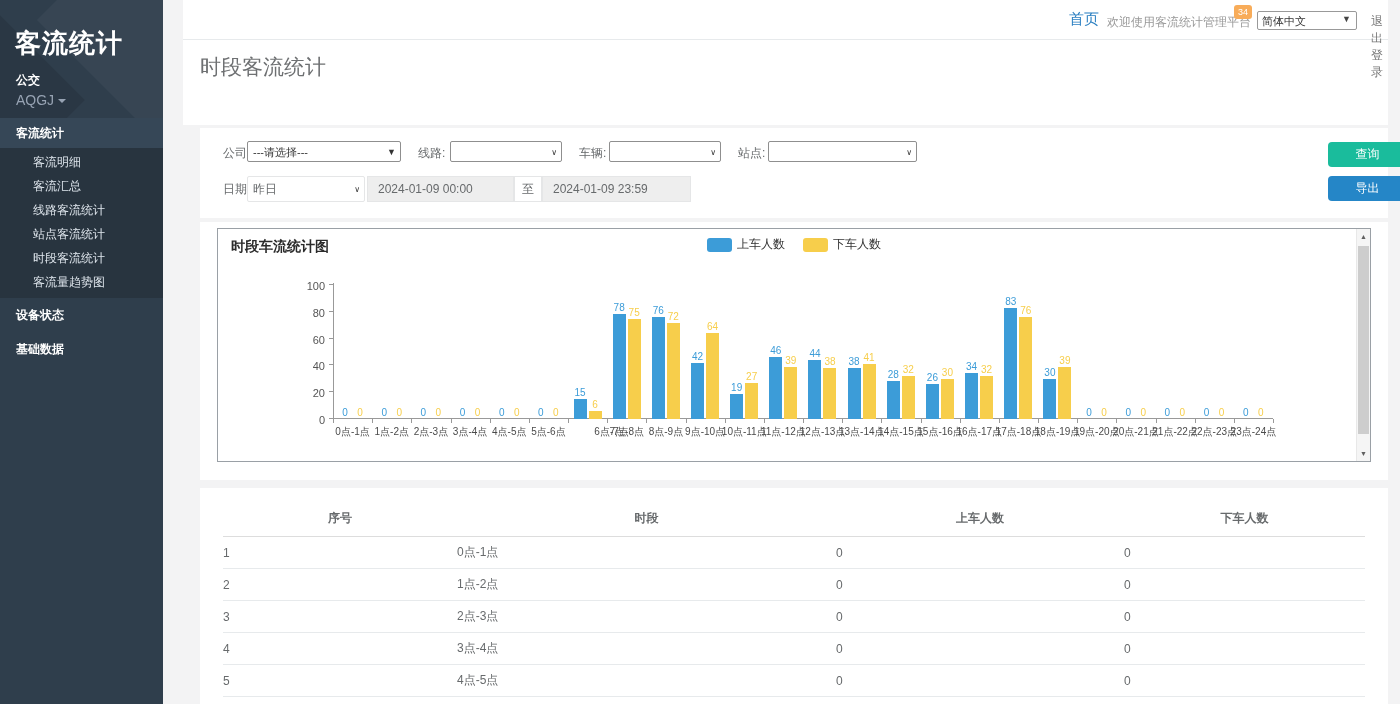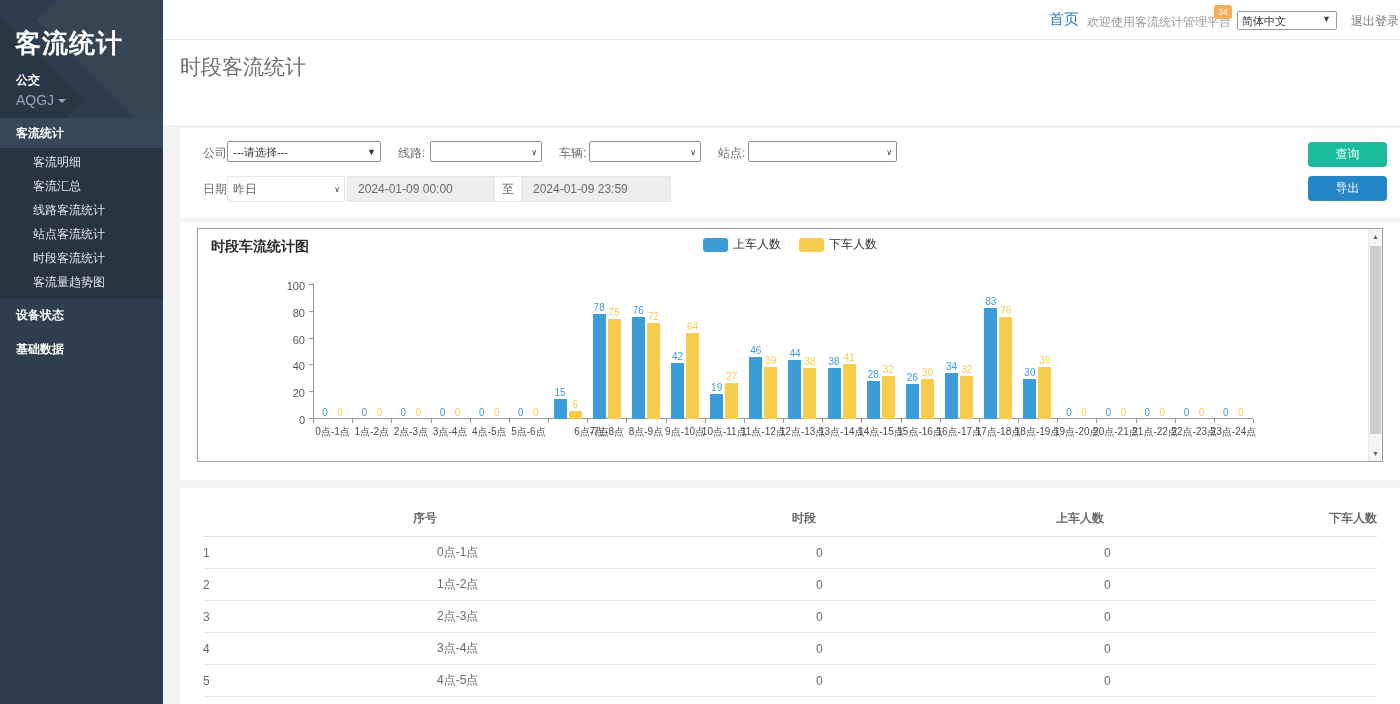--- a/index.html
+++ b/index.html
@@ -19,21 +19,21 @@
   .logo{ position:relative; color:#fff; font-size:26px; font-weight:bold; padding:26px 0 0 15px; letter-spacing:1px; }
   .org{ position:relative; color:#fff; font-size:12px; font-weight:bold; padding:11px 0 0 16px; }
   .orgcode{ position:relative; color:#97a3b3; font-size:14px; padding:3px 0 0 16px; }
   .caret-down{ display:inline-block; margin-left:4px; width:0; height:0; border-left:4px solid transparent; border-right:4px solid transparent; border-top:4px solid #97a3b3; vertical-align:middle; }
   .nav-section{ height:30px; line-height:30px; padding-left:16px; color:#fff; font-size:12px; font-weight:bold; cursor:pointer; }
   .nav-section.active{ background:#364757; }
   .nav-section.spaced{ height:34px; line-height:34px; }
   .submenu{ background:#28343f; padding:2px 0 4px; }
   .nav-sub{ height:24px; line-height:24px; padding-left:33px; color:#dfe6ed; font-size:12px; cursor:pointer; }
   
-  .main{ position:absolute; left:163px; top:0; right:0; height:704px; }
+  .main{ position:absolute; left:163px; top:0; right:12px; height:704px;padding-left:20px; }
   .topbar{ height:40px; background:#fff; border-bottom:1px solid #e7eaec; position:relative; }
   .home-link{ position:absolute; left:886px; top:10px; font-size:15px; color:var(--c-home); cursor:pointer; }
   .welcome{ position:absolute; left:924px; top:14px; font-size:12px; color:#999; }
   .badge{ position:absolute; left:1051px; top:5px; background:var(--c-badge); color:#fff; font-size:9px; padding:2px 4px; border-radius:3px; }
   .lang-wrap{ position:absolute; left:1074px; top:11px; width:100px; height:19px; border:1px solid #999; border-radius:2px; background:#fff; }
   .lang-wrap select{ appearance:none; -webkit-appearance:none; border:none; background:transparent; width:100%; height:100%; font-size:11px; color:#333; padding-left:4px; outline:none; }
   .lang-arrow{ position:absolute; right:5px; top:2px; font-size:9px; color:#444; pointer-events:none; }
   .logout{ position:absolute; left:1188px; top:13px; font-size:12px; color:#777; cursor:pointer; }
   .heading{ height:85px; background:#fff; padding:13px 0 0 17px; }
   .page-title{ font-size:21px; font-weight:normal; color:#6e7072; }
@@ -74,21 +74,21 @@
   .bar{ width:13px; }
   .x-label{ position:absolute; top:146px; transform:translateX(-50%); font-size:10px; color:#4a4a4a; white-space:nowrap; }
   .vscroll{ position:absolute; right:0; top:0; bottom:0; width:14px; background:#f5f5f5; border-left:1px solid #e8e8e8; cursor:pointer; }
   .vscroll .arrow{ position:absolute; left:0; width:100%; height:15px; text-align:center; font-size:7px; color:#606060; line-height:15px; }
   .vscroll .arrow.up{ top:0; }
   .vscroll .arrow.down{ bottom:0; }
   .vscroll .thumb{ position:absolute; left:1px; right:1px; top:17px; height:188px; background:#cdcdcd; }
   
   .table-panel{ margin-top:8px; padding:14px 23px 0; height:216px; }
   table{ width:100%; border-collapse:collapse; table-layout:fixed; }
-  th{ text-align:right; font-size:12px; color:#676a6c; font-weight:bold; padding:8px 0 9px; border-bottom:1px solid #ddd; }
+  th{ text-align:center; font-size:12px; color:#676a6c; font-weight:bold; padding:8px 0 9px; border-bottom:1px solid #ddd; }
   td{ font-size:12px; color:#676a6c; padding:7px 0; border-bottom:1px solid #e7eaec; }
 </style>
 </head>
 <body>
 
 <aside class="sidebar">
   <div class="side-head">
     <div class="deco1"></div>
     <div class="deco2"></div>
     <div class="logo">客流统计</div>

